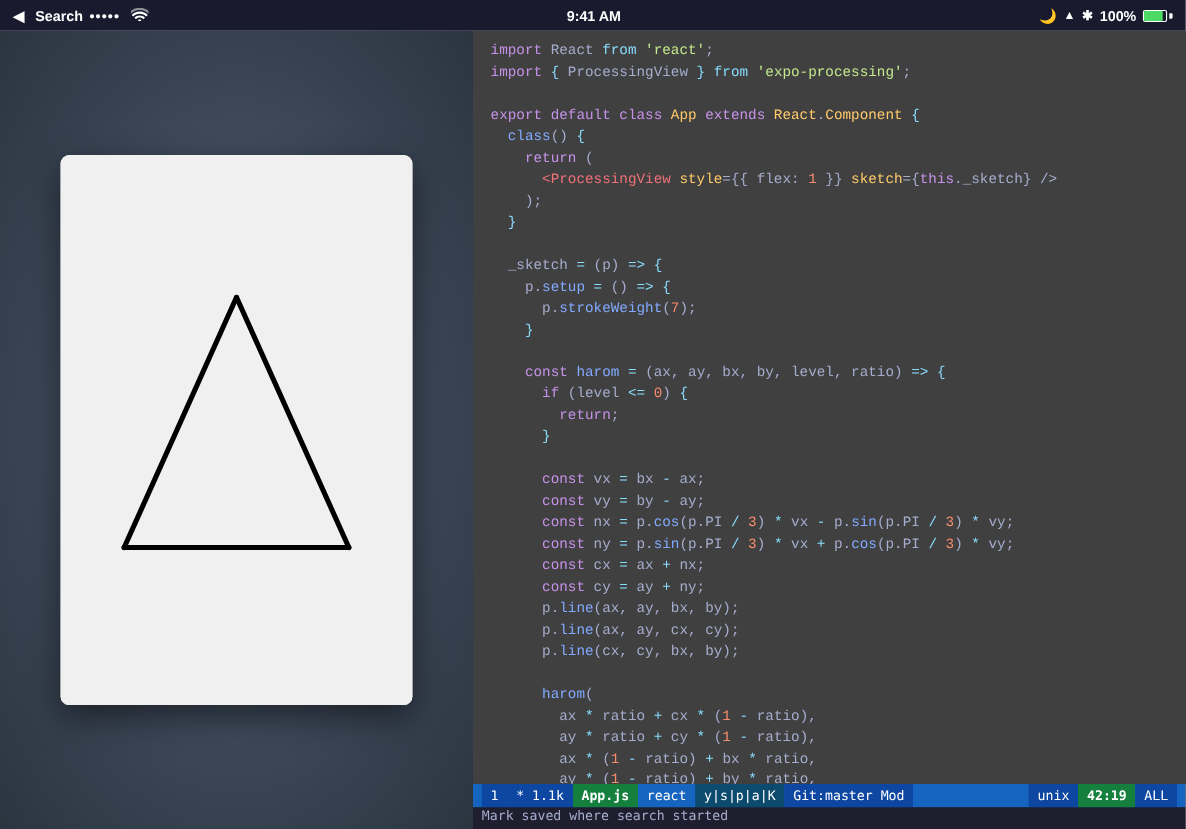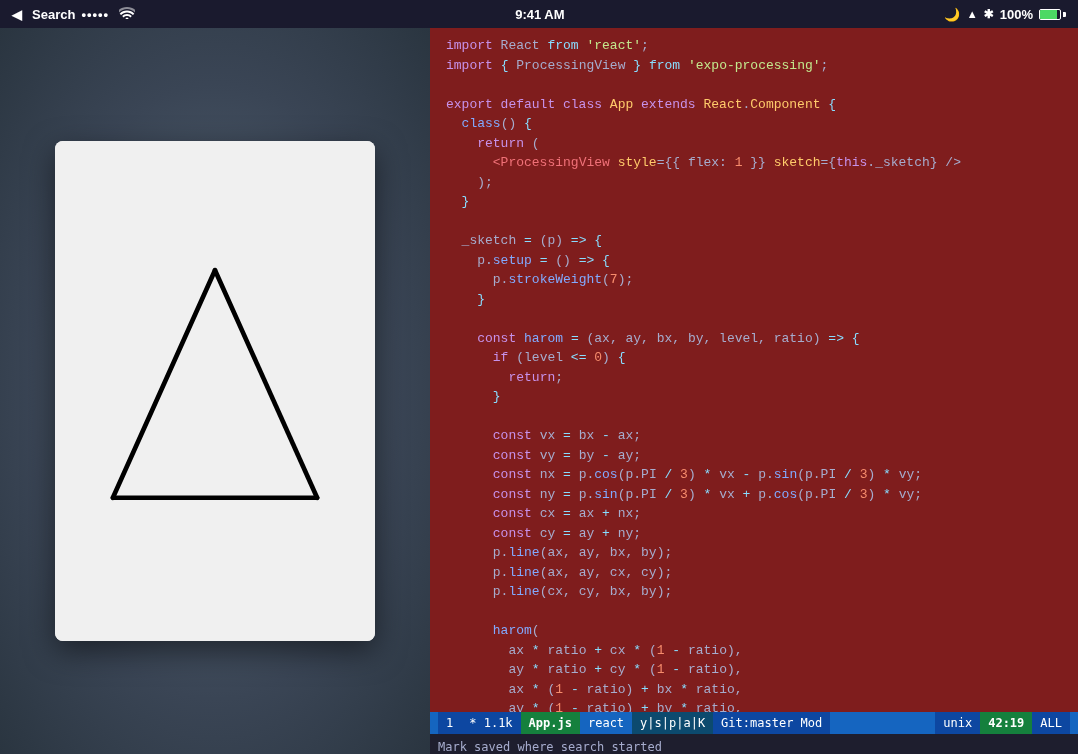--- a/index.html
+++ b/index.html
@@ -114,21 +114,21 @@
       flex-direction: column;
       overflow: hidden;
     }
     #code-area {
       flex: 1;
       overflow-y: auto;
       padding: 8px 0;
       font-family: 'Menlo', 'Monaco', 'Courier New', monospace;
       font-size: 13px;
       line-height: 1.5;
-      background: #7f1d1d;
+      background: #404040;
       text-align: right;
     }
     .code-line {
       display: flex;
       min-height: 19.5px;
       padding: 0 16px;
       white-space: pre;
     }
 
     
@@ -189,21 +189,21 @@
       align-items: center;
       gap: 0;
     }
 
     
     #bottom-bar {
       background: #1e1e2e;
       color: #a6accd;
       height: 20px;
       display: flex;
-      align-items: flex-end;
+      align-items: flex-start;
       padding: 0 8px;
       font-family: 'Menlo', 'Monaco', monospace;
       font-size: 12px;
     }
   </style>
 </head>
 <body>
 
 <div id="status-bar">
   <div id="status-left">

